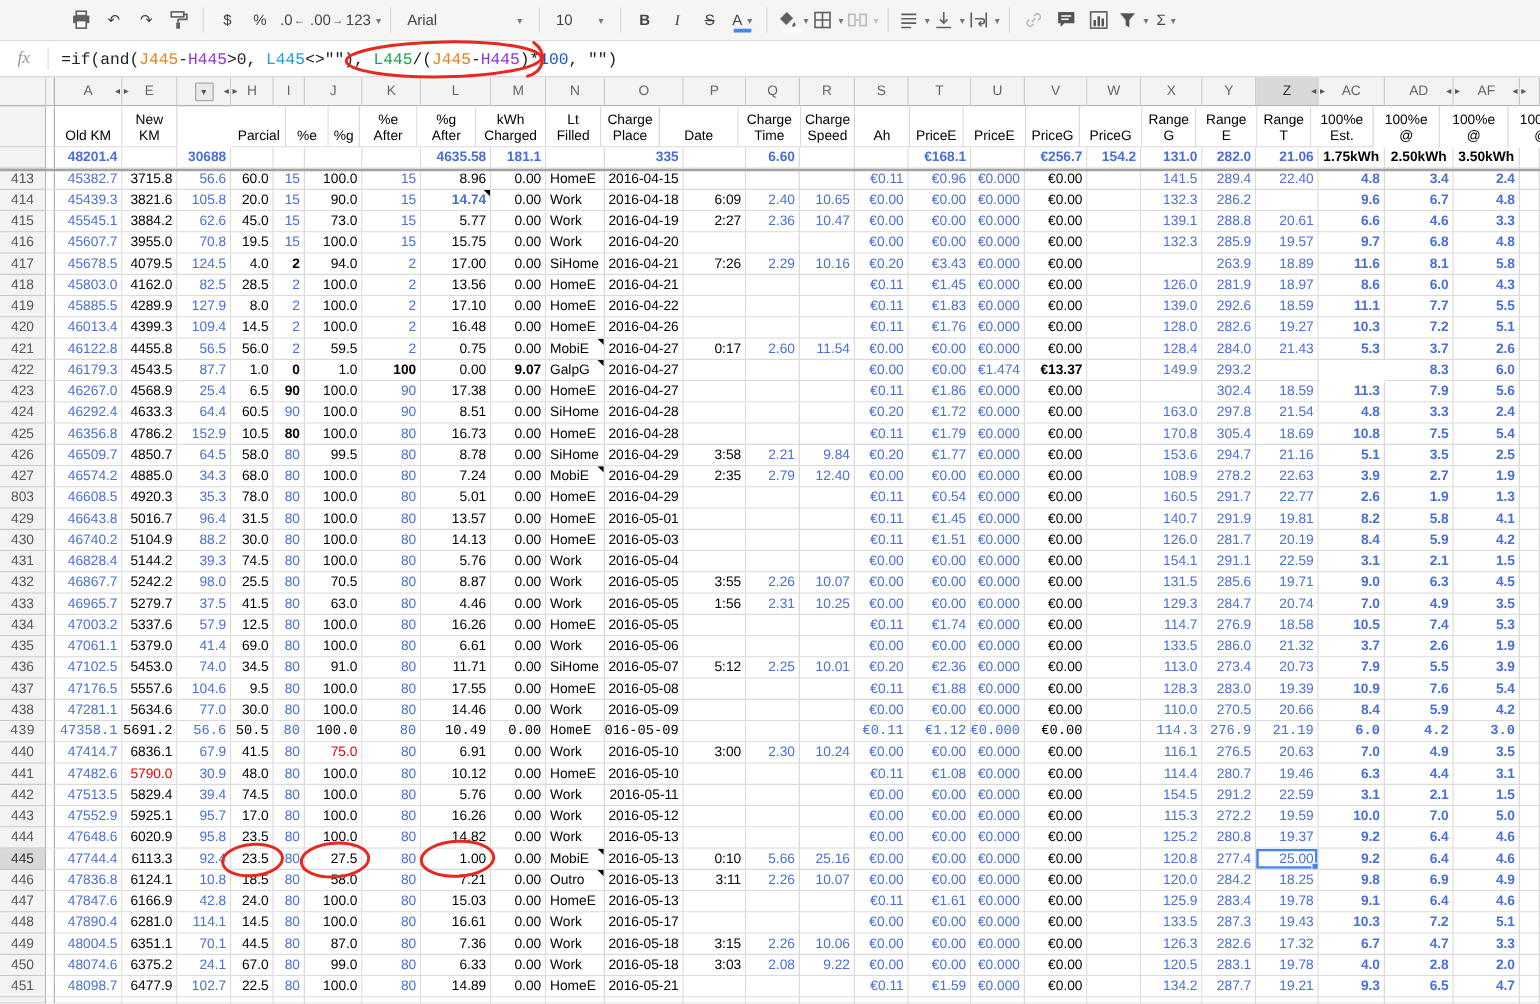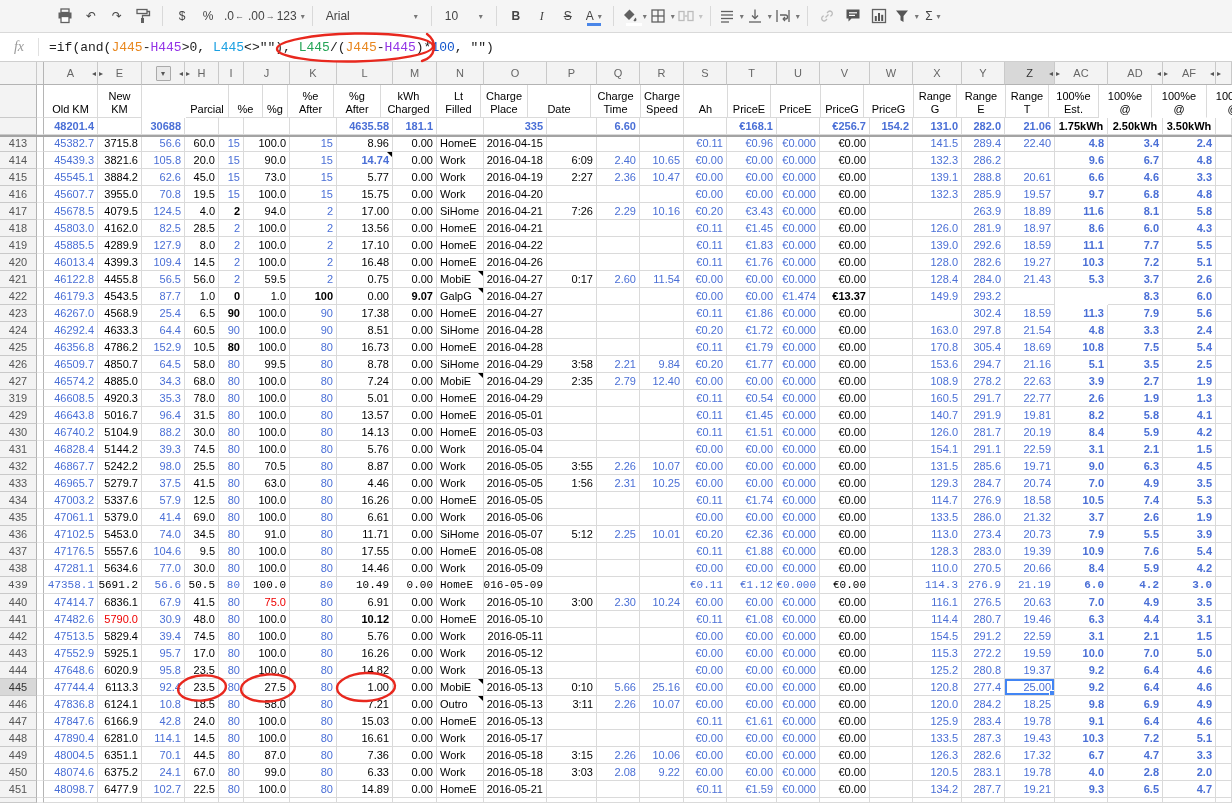--- a/index.html
+++ b/index.html
@@ -823,21 +823,21 @@
         <div class="cell c-blue" style="width: 43px; height: 17px; flex: 0 0 auto;"></div>
         <div class="cell c-blue" style="width: 49px; height: 17px; flex: 0 0 auto;">108.9</div>
         <div class="cell c-blue" style="width: 43px; height: 17px; flex: 0 0 auto;">278.2</div>
         <div class="cell c-blue" style="width: 50px; height: 17px; flex: 0 0 auto;">22.63</div>
         <div class="cell c-bblue" style="width: 53px; height: 17px; flex: 0 0 auto;">3.9</div>
         <div class="cell c-bblue" style="width: 55px; height: 17px; flex: 0 0 auto;">2.7</div>
         <div class="cell c-bblue" style="width: 53px; height: 17px; flex: 0 0 auto;">1.9</div>
         <div class="cell" style="width: 16px; height: 17px; flex: 0 0 auto;"></div>
       </div>
       <div class="grow" style="height: 17px;">
-        <div class="rowhdr" style="width: 37px; height: 17px; flex: 0 0 auto;">319</div>
+        <div class="rowhdr" style="width: 37px; height: 17px; flex: 0 0 auto;">803</div>
         <div class="gutter" style="width: 7px; height: 17px; flex: 0 0 auto;"></div>
         <div class="cell c-blue" style="width: 54px; height: 17px; flex: 0 0 auto;">46608.5</div>
         <div class="cell " style="width: 44px; height: 17px; flex: 0 0 auto;">4920.3</div>
         <div class="cell c-blue" style="width: 43px; height: 17px; flex: 0 0 auto;">35.3</div>
         <div class="cell " style="width: 34px; height: 17px; flex: 0 0 auto;">78.0</div>
         <div class="cell c-blue" style="width: 25px; height: 17px; flex: 0 0 auto;">80</div>
         <div class="cell " style="width: 46px; height: 17px; flex: 0 0 auto;">100.0</div>
         <div class="cell c-blue" style="width: 47px; height: 17px; flex: 0 0 auto;">80</div>
         <div class="cell " style="width: 56px; height: 17px; flex: 0 0 auto;">5.01</div>
         <div class="cell " style="width: 44px; height: 17px; flex: 0 0 auto;">0.00</div>
@@ -1222,21 +1222,21 @@
       <div class="grow" style="height: 17px;">
         <div class="rowhdr" style="width: 37px; height: 17px; flex: 0 0 auto;">441</div>
         <div class="gutter" style="width: 7px; height: 17px; flex: 0 0 auto;"></div>
         <div class="cell c-blue" style="width: 54px; height: 17px; flex: 0 0 auto;">47482.6</div>
         <div class="cell c-red" style="width: 44px; height: 17px; flex: 0 0 auto;">5790.0</div>
         <div class="cell c-blue" style="width: 43px; height: 17px; flex: 0 0 auto;">30.9</div>
         <div class="cell " style="width: 34px; height: 17px; flex: 0 0 auto;">48.0</div>
         <div class="cell c-blue" style="width: 25px; height: 17px; flex: 0 0 auto;">80</div>
         <div class="cell " style="width: 46px; height: 17px; flex: 0 0 auto;">100.0</div>
         <div class="cell c-blue" style="width: 47px; height: 17px; flex: 0 0 auto;">80</div>
-        <div class="cell " style="width: 56px; height: 17px; flex: 0 0 auto; font-weight: bold;">10.12</div>
+        <div class="cell " style="width: 56px; height: 17px; flex: 0 0 auto;">10.12</div>
         <div class="cell " style="width: 44px; height: 17px; flex: 0 0 auto;">0.00</div>
         <div class="cell  left" style="width: 47px; height: 17px; flex: 0 0 auto;">HomeE</div>
         <div class="cell " style="width: 63px; height: 17px; flex: 0 0 auto;">2016-05-10</div>
         <div class="cell " style="width: 50px; height: 17px; flex: 0 0 auto;"></div>
         <div class="cell c-blue" style="width: 43px; height: 17px; flex: 0 0 auto;"></div>
         <div class="cell c-blue" style="width: 44px; height: 17px; flex: 0 0 auto;"></div>
         <div class="cell c-blue" style="width: 43px; height: 17px; flex: 0 0 auto;">€0.11</div>
         <div class="cell c-blue" style="width: 50px; height: 17px; flex: 0 0 auto;">€1.08</div>
         <div class="cell c-blue" style="width: 43px; height: 17px; flex: 0 0 auto;">€0.000</div>
         <div class="cell " style="width: 50px; height: 17px; flex: 0 0 auto;">€0.00</div>

